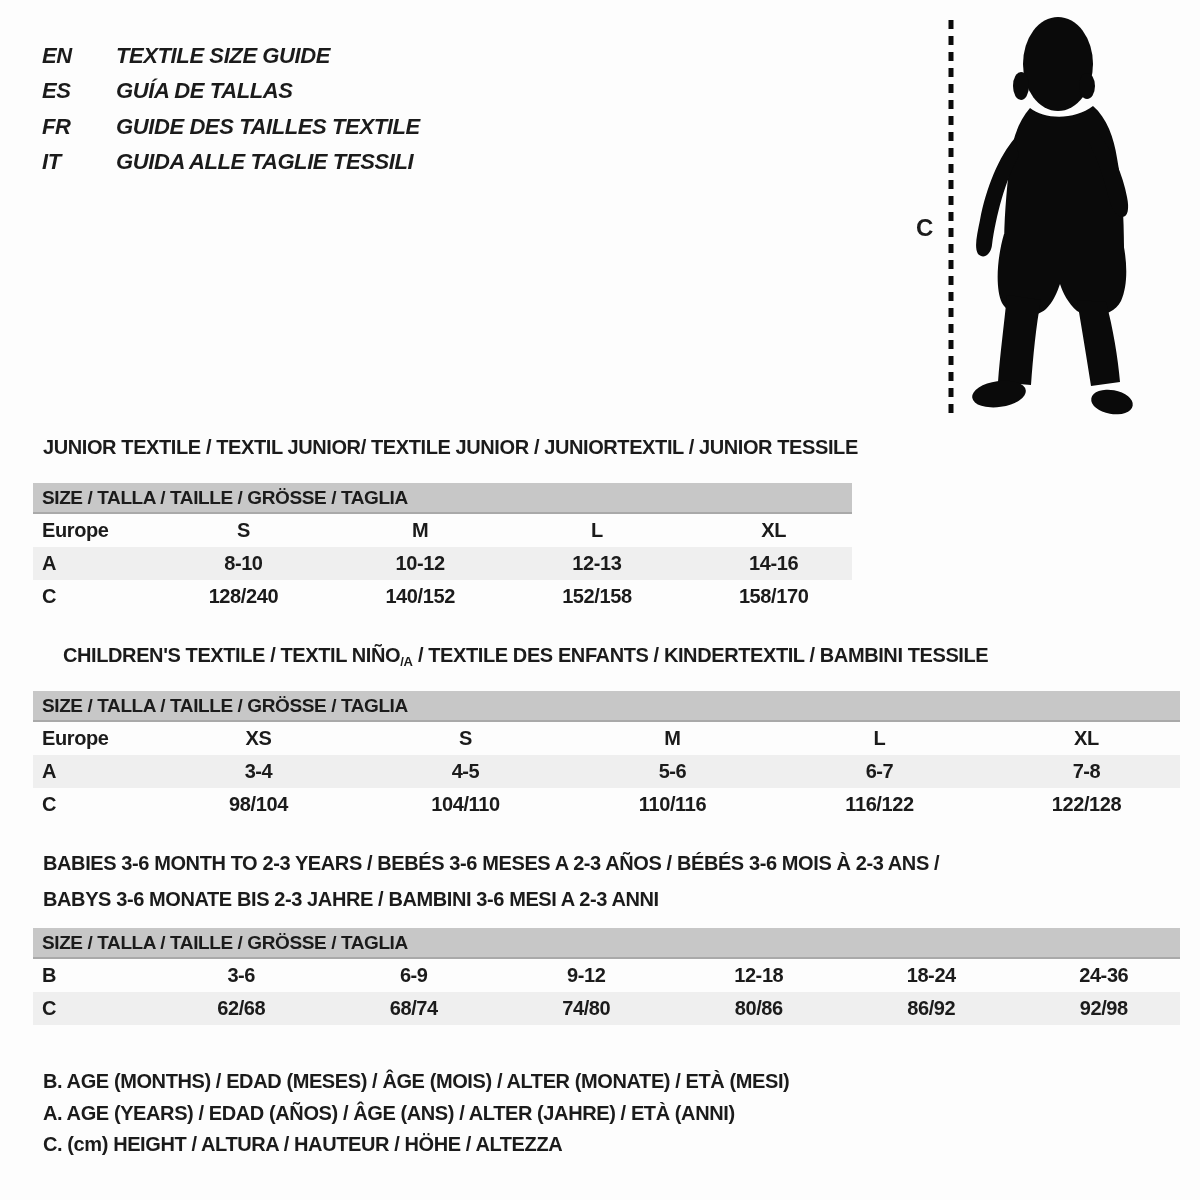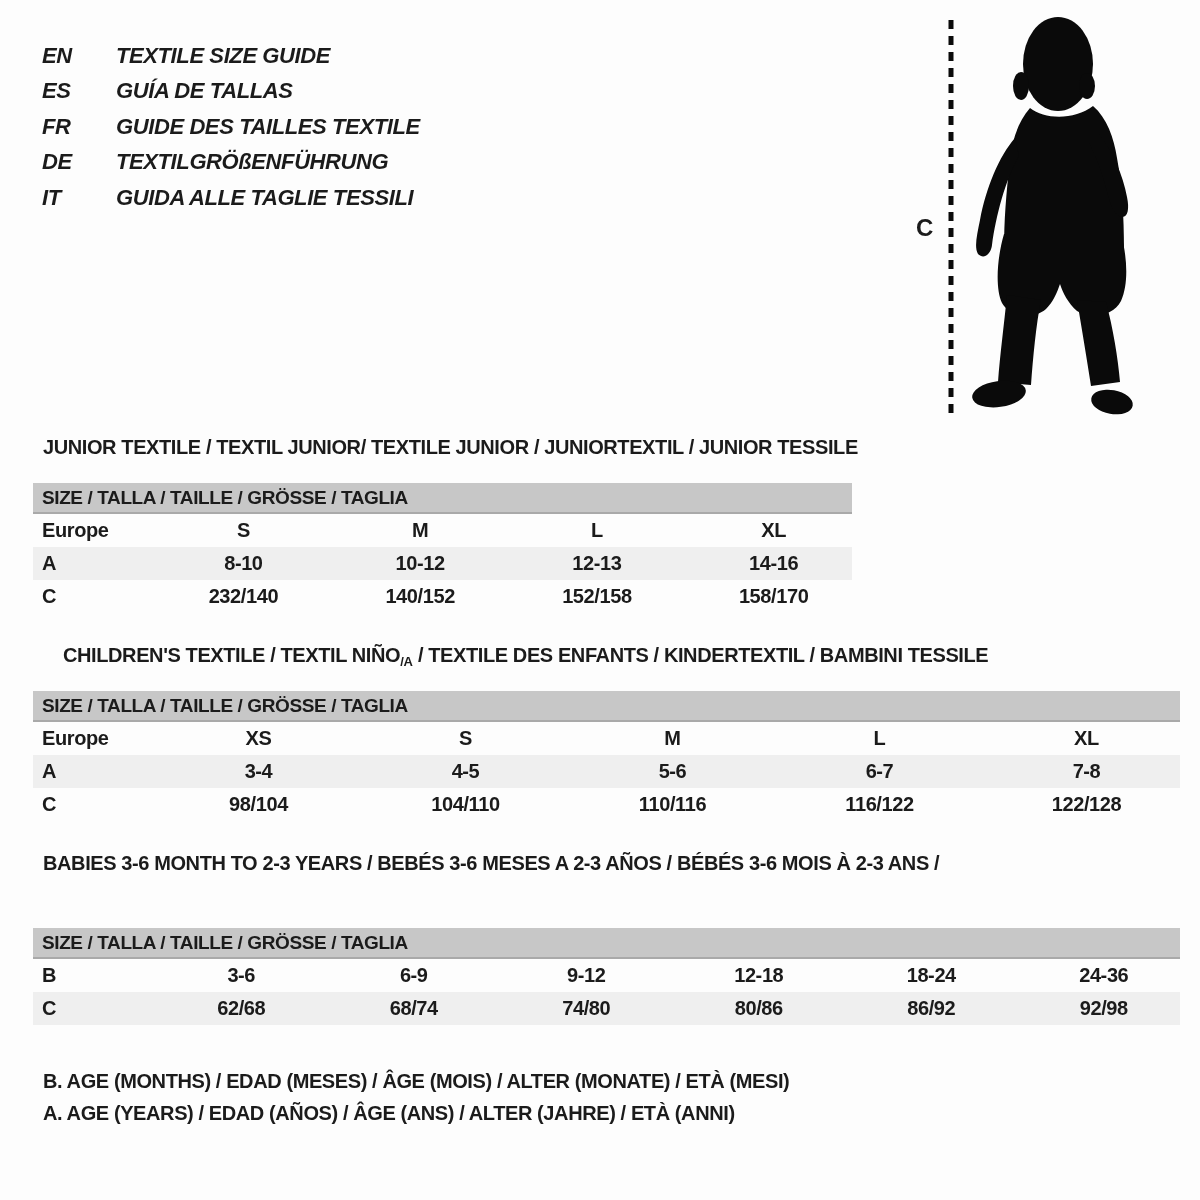--- a/index.html
+++ b/index.html
@@ -58,24 +58,20 @@
   </div>
   <div class="lang-row">
     <span class="lang-code">ES</span>
     <span class="lang-label">GUÍA DE TALLAS</span>
   </div>
   <div class="lang-row">
     <span class="lang-code">FR</span>
     <span class="lang-label">GUIDE DES TAILLES TEXTILE</span>
   </div>
   <div class="lang-row">
-    <span class="lang-code">DE</span>
-    <span class="lang-label">TEXTILGRÖßENFÜHRUNG</span>
-  </div>
-  <div class="lang-row">
     <span class="lang-code">IT</span>
     <span class="lang-label">GUIDA ALLE TAGLIE TESSILI</span>
   </div>
 </div>
 
 <svg class="abs figure-svg" viewBox="0 0 250 412" xmlns="http://www.w3.org/2000/svg">
   <g>
     <line x1="36" y1="10" x2="36" y2="405" stroke="#0a0a0a" stroke-width="5" stroke-dasharray="9 7"></line>
   </g>
   <g fill="#0a0a0a">
@@ -116,21 +112,21 @@
   </div>
   <div class="trow grid-4 alt">
     <span class="lbl">A</span>
     <span class="c">8-10</span>
     <span class="c">10-12</span>
     <span class="c">12-13</span>
     <span class="c">14-16</span>
   </div>
   <div class="trow grid-4">
     <span class="lbl">C</span>
-    <span class="c">232/140</span>
+    <span class="c">128/240</span>
     <span class="c">140/152</span>
     <span class="c">152/158</span>
     <span class="c">158/170</span>
   </div>
 </div>
 
 <div class="abs section-title" style="left:43px; top:644px;margin-left:20px;">
   <span>CHILDREN'S TEXTILE / TEXTIL NIÑO</span><span class="title-sub">/A</span><span> / TEXTILE DES ENFANTS / KINDERTEXTIL / BAMBINI TESSILE</span>
 </div>
 <div class="abs size-table w-full" style="top:691px;">
@@ -156,20 +152,21 @@
     <span class="c">98/104</span>
     <span class="c">104/110</span>
     <span class="c">110/116</span>
     <span class="c">116/122</span>
     <span class="c">122/128</span>
   </div>
 </div>
 
 <div class="abs section-title babies-title" style="left:43px; top:845px;">
   <div>BABIES 3-6 MONTH TO 2-3 YEARS / BEBÉS 3-6 MESES A 2-3 AÑOS / BÉBÉS 3-6 MOIS À 2-3 ANS /</div>
+  <div>BABYS 3-6 MONATE BIS 2-3 JAHRE / BAMBINI 3-6 MESI A 2-3 ANNI</div>
 </div>
 <div class="abs size-table w-full" style="top:928px;">
   <div class="size-bar">SIZE / TALLA / TAILLE / GRÖSSE / TAGLIA</div>
   <div class="trow grid-6">
     <span class="lbl">B</span>
     <span class="c">3-6</span>
     <span class="c">6-9</span>
     <span class="c">9-12</span>
     <span class="c">12-18</span>
     <span class="c">18-24</span>
@@ -182,13 +179,14 @@
     <span class="c">74/80</span>
     <span class="c">80/86</span>
     <span class="c">86/92</span>
     <span class="c">92/98</span>
   </div>
 </div>
 
 <div class="abs legend">
   <div class="legend-line">B. AGE (MONTHS) / EDAD (MESES) / ÂGE (MOIS) / ALTER (MONATE) / ETÀ (MESI)</div>
   <div class="legend-line">A. AGE (YEARS) / EDAD (AÑOS) / ÂGE (ANS) / ALTER (JAHRE) / ETÀ (ANNI)</div>
+  <div class="legend-line">C. (cm) HEIGHT / ALTURA / HAUTEUR / HÖHE / ALTEZZA</div>
 </div>
 
 </body></html>

